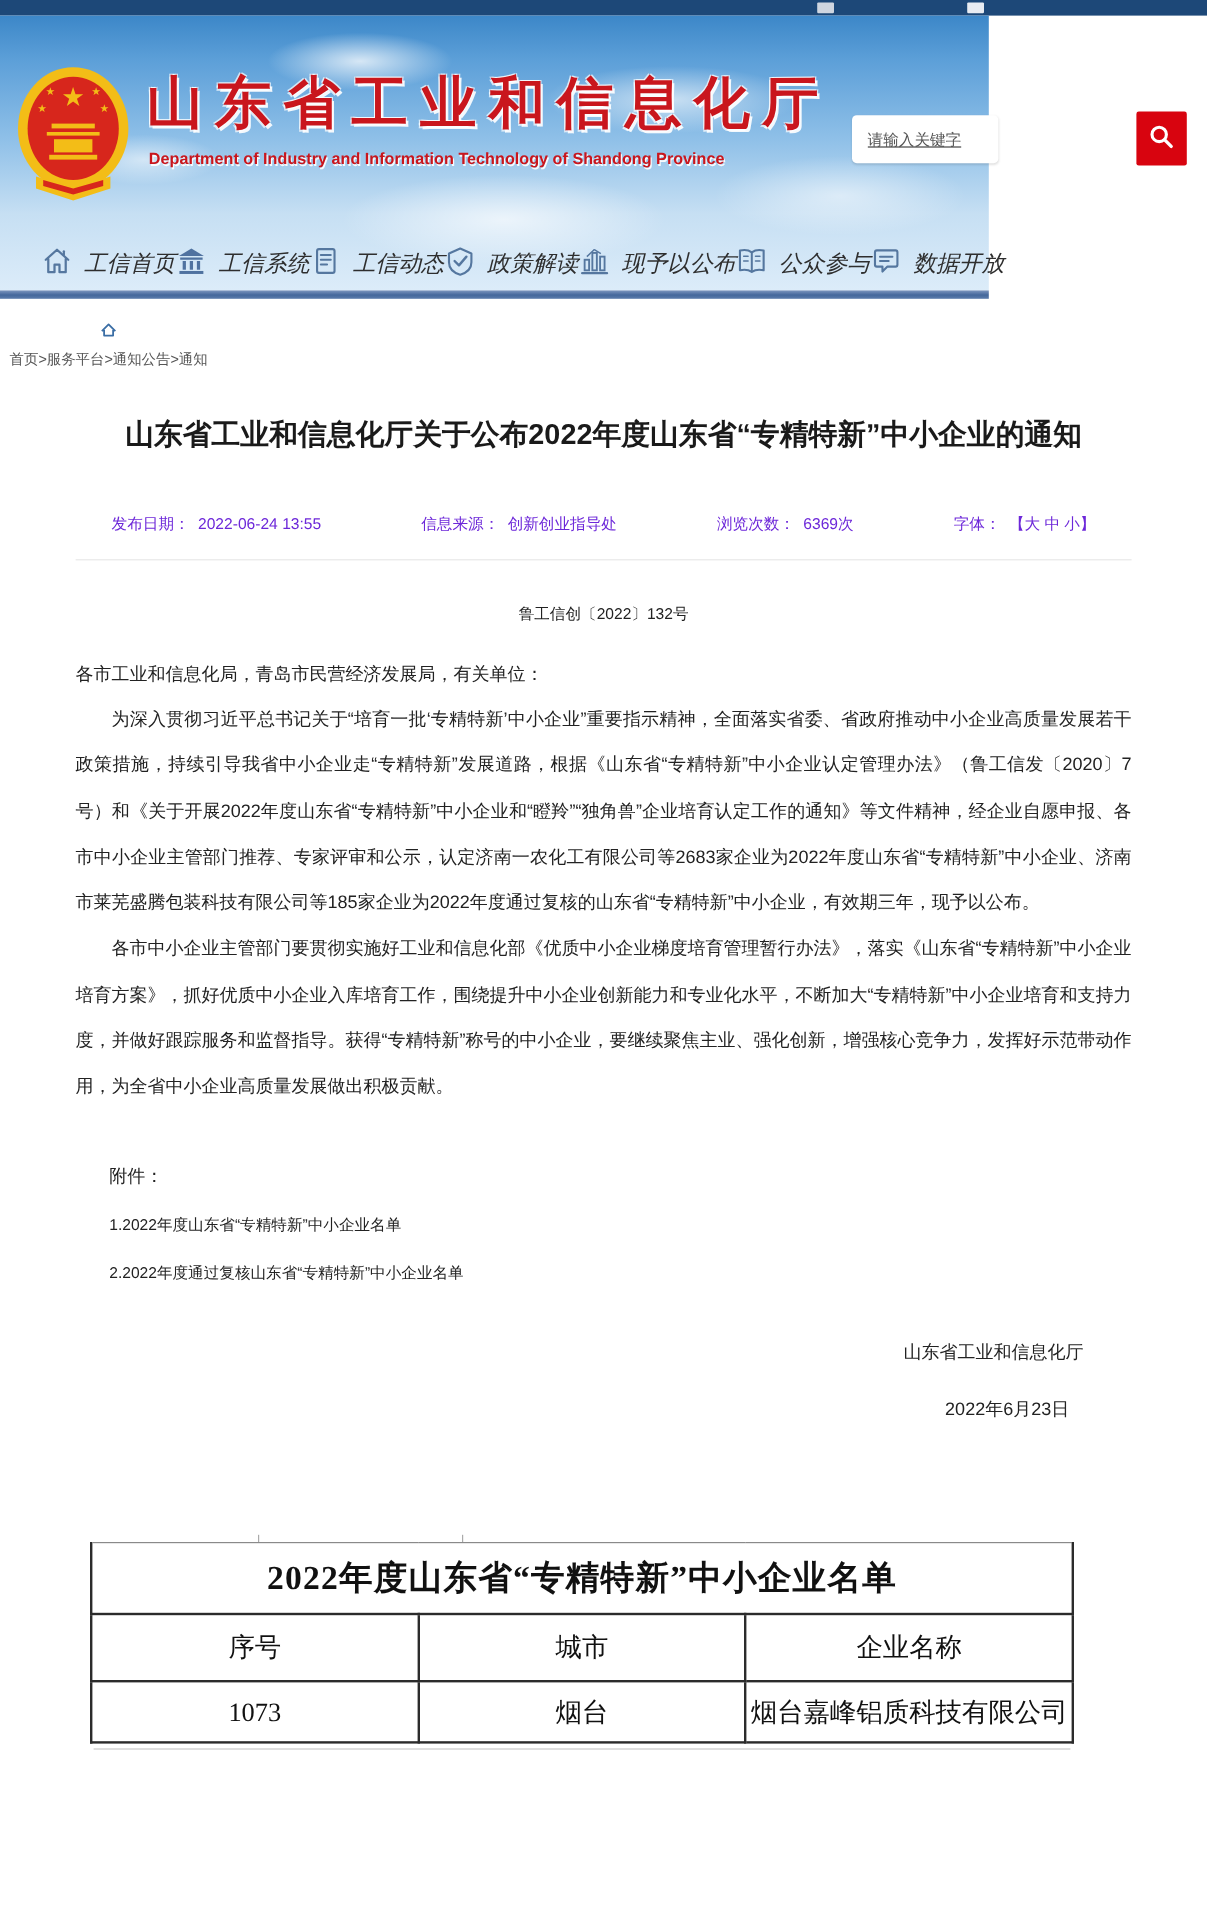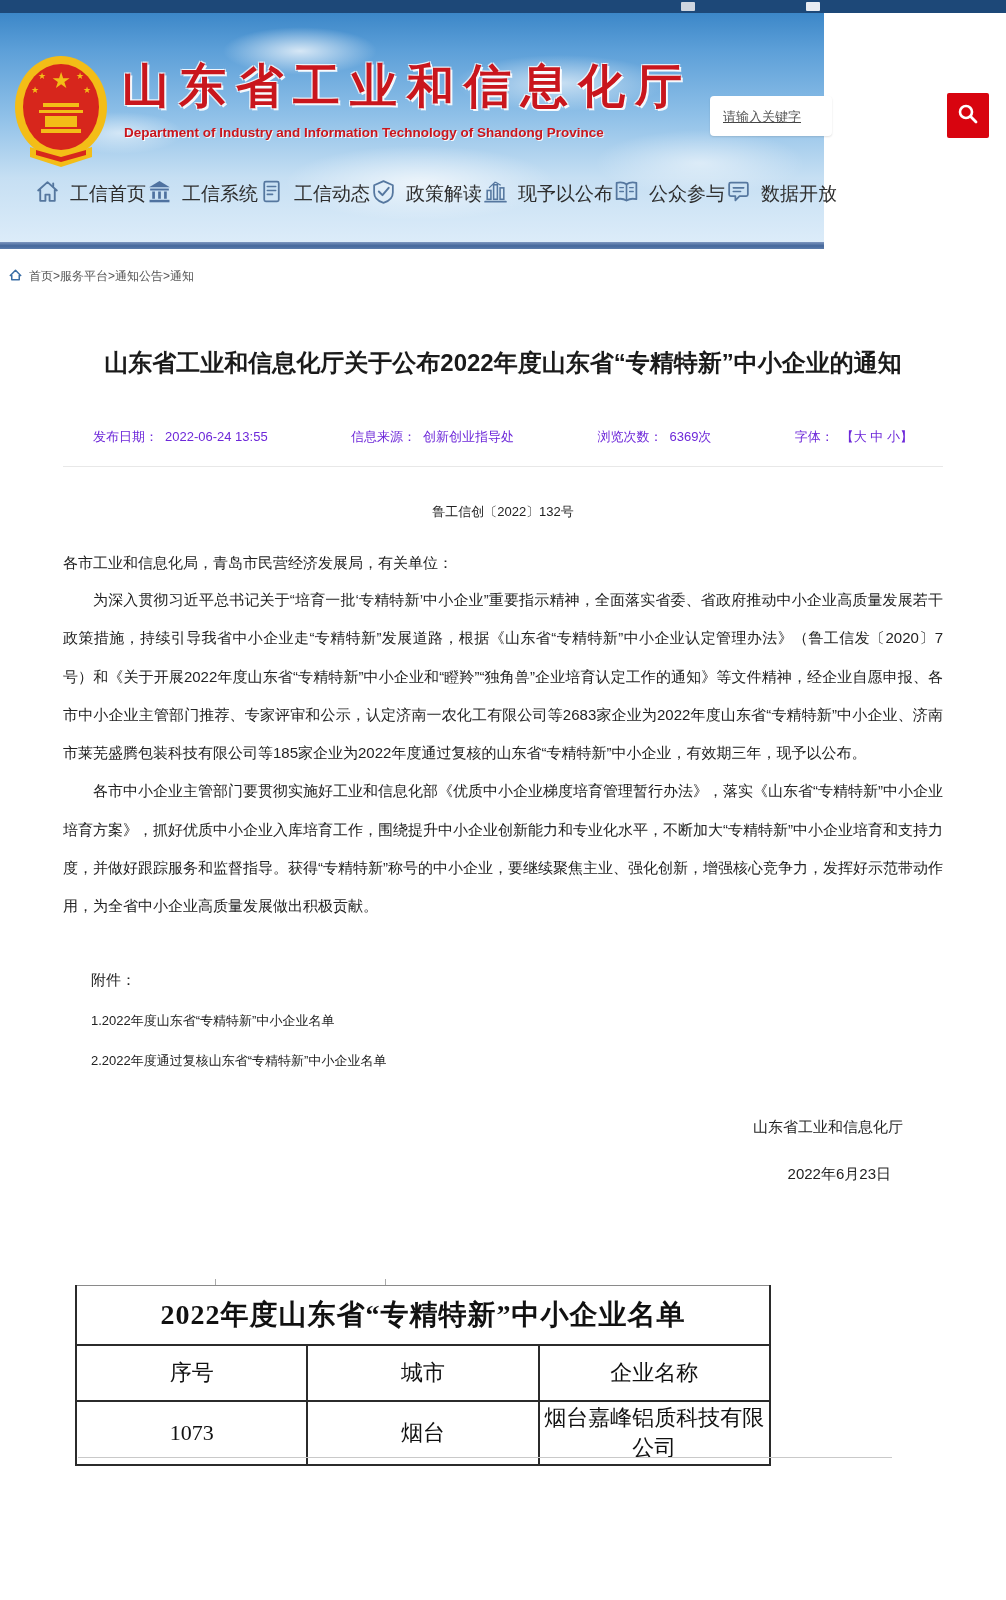--- a/index.html
+++ b/index.html
@@ -33,50 +33,50 @@
 
   .search-input{position:absolute;top:96px;left:710px;z-index:4;width:103px;height:40px;
     background:#fff;border:none;border-radius:4px;padding:0 6px 0 13px;font-size:13px;color:#444;
     font-family:"Liberation Sans",sans-serif;outline:none;box-shadow:0 1px 2px rgba(0,0,0,.12);text-decoration:underline;}
   .search-input::placeholder{color:#555;}
   .search-btn{position:absolute;top:93px;left:947px;z-index:4;width:42px;height:45px;
     background:#d8040f;border:none;border-radius:2px;cursor:pointer;display:flex;align-items:center;justify-content:center;}
 
   
   .navbar{position:absolute;top:178px;left:0;z-index:5;width:838px;height:58px;
-    display:flex;align-items:flex-start;justify-content:space-between;box-sizing:border-box;padding:0 32px 0 34px;}
+    display:flex;align-items:flex-end;justify-content:space-between;box-sizing:border-box;padding:0 32px 0 34px;font-style:italic;}
   .nav-item{display:flex;align-items:center;gap:9px;cursor:pointer;}
   .nav-label{font-size:19px;color:#2e2e2e;white-space:nowrap;}
 
   
   .divider{position:absolute;top:242px;left:0;width:824px;height:7px;
     background:linear-gradient(180deg,#7d96bf 0%,#44679b 55%,#5d7dac 100%);}
 
   
   .breadcrumb{position:absolute;top:267px;left:8px;display:flex;align-items:center;gap:6px;
-    font-size:12px;color:#555;cursor:pointer;}
+    font-size:12px;color:#555;cursor:pointer;flex-direction:column;}
 
   
   .content{position:absolute;top:330px;left:0;width:1006px;box-sizing:border-box;padding:0 63px;color:#222;}
   .art-title{font-size:24px;font-weight:bold;text-align:center;line-height:1.75;color:#1a1a1a;margin:12px 0 0 0;}
   .meta{display:flex;justify-content:space-between;align-items:center;margin-top:44px;padding:0 30px 20px 30px;
     font-size:13px;color:#6d28d9;border-bottom:1px solid #e8e8e8;}
   .meta .val{margin-left:7px;}
   .font-switch{cursor:pointer;}
   .doc-number{text-align:center;font-size:13px;margin-top:36px;}
   .salutation{font-size:15px;margin-top:24px;line-height:2.4;}
   .para{font-size:15px;line-height:2.55;text-align:justify;text-indent:2em;margin:0;}
   .attach-label{font-size:15px;margin:46px 0 0 28px;}
   .attach-item{font-size:13px;margin:22px 0 0 28px;cursor:pointer;}
   .sign{ text-align:right;font-size:15px;}
   .sign-org{margin:48px 40px 0 0;}
   .sign-date{margin:28px 52px 0 0;}
 
   
-  .list-table{position:absolute;top:1285px;left:75px;width:696px;border-collapse:collapse;
+  .list-table{position:absolute;top:1285px;left:75px;width:820px;border-collapse:collapse;
     font-family:"Liberation Serif","DejaVu Serif",serif;color:#111;table-layout:fixed;background:#fff;}
   .list-table td{border:2px solid #2b2b2b;text-align:center;vertical-align:middle;}
   .list-table .t-title{height:56px;font-size:28px;font-weight:bold;letter-spacing:1px;border-top:1px solid #8a8a8a;}
   .list-table .t-head{height:52px;font-size:22px;}
   .list-table .t-cell{height:47px;font-size:22px;}
   .col1{width:137px;} .col2{width:170px;}
   .tbl-tick{position:absolute;width:1px;height:6px;background:#aaa;top:1279px;}
   .tick1{left:215px;} .tick2{left:385px;}
   .tbl-ghost{position:absolute;top:1457px;left:78px;width:814px;border-top:1px solid #c9c9c9;}
 </style>

